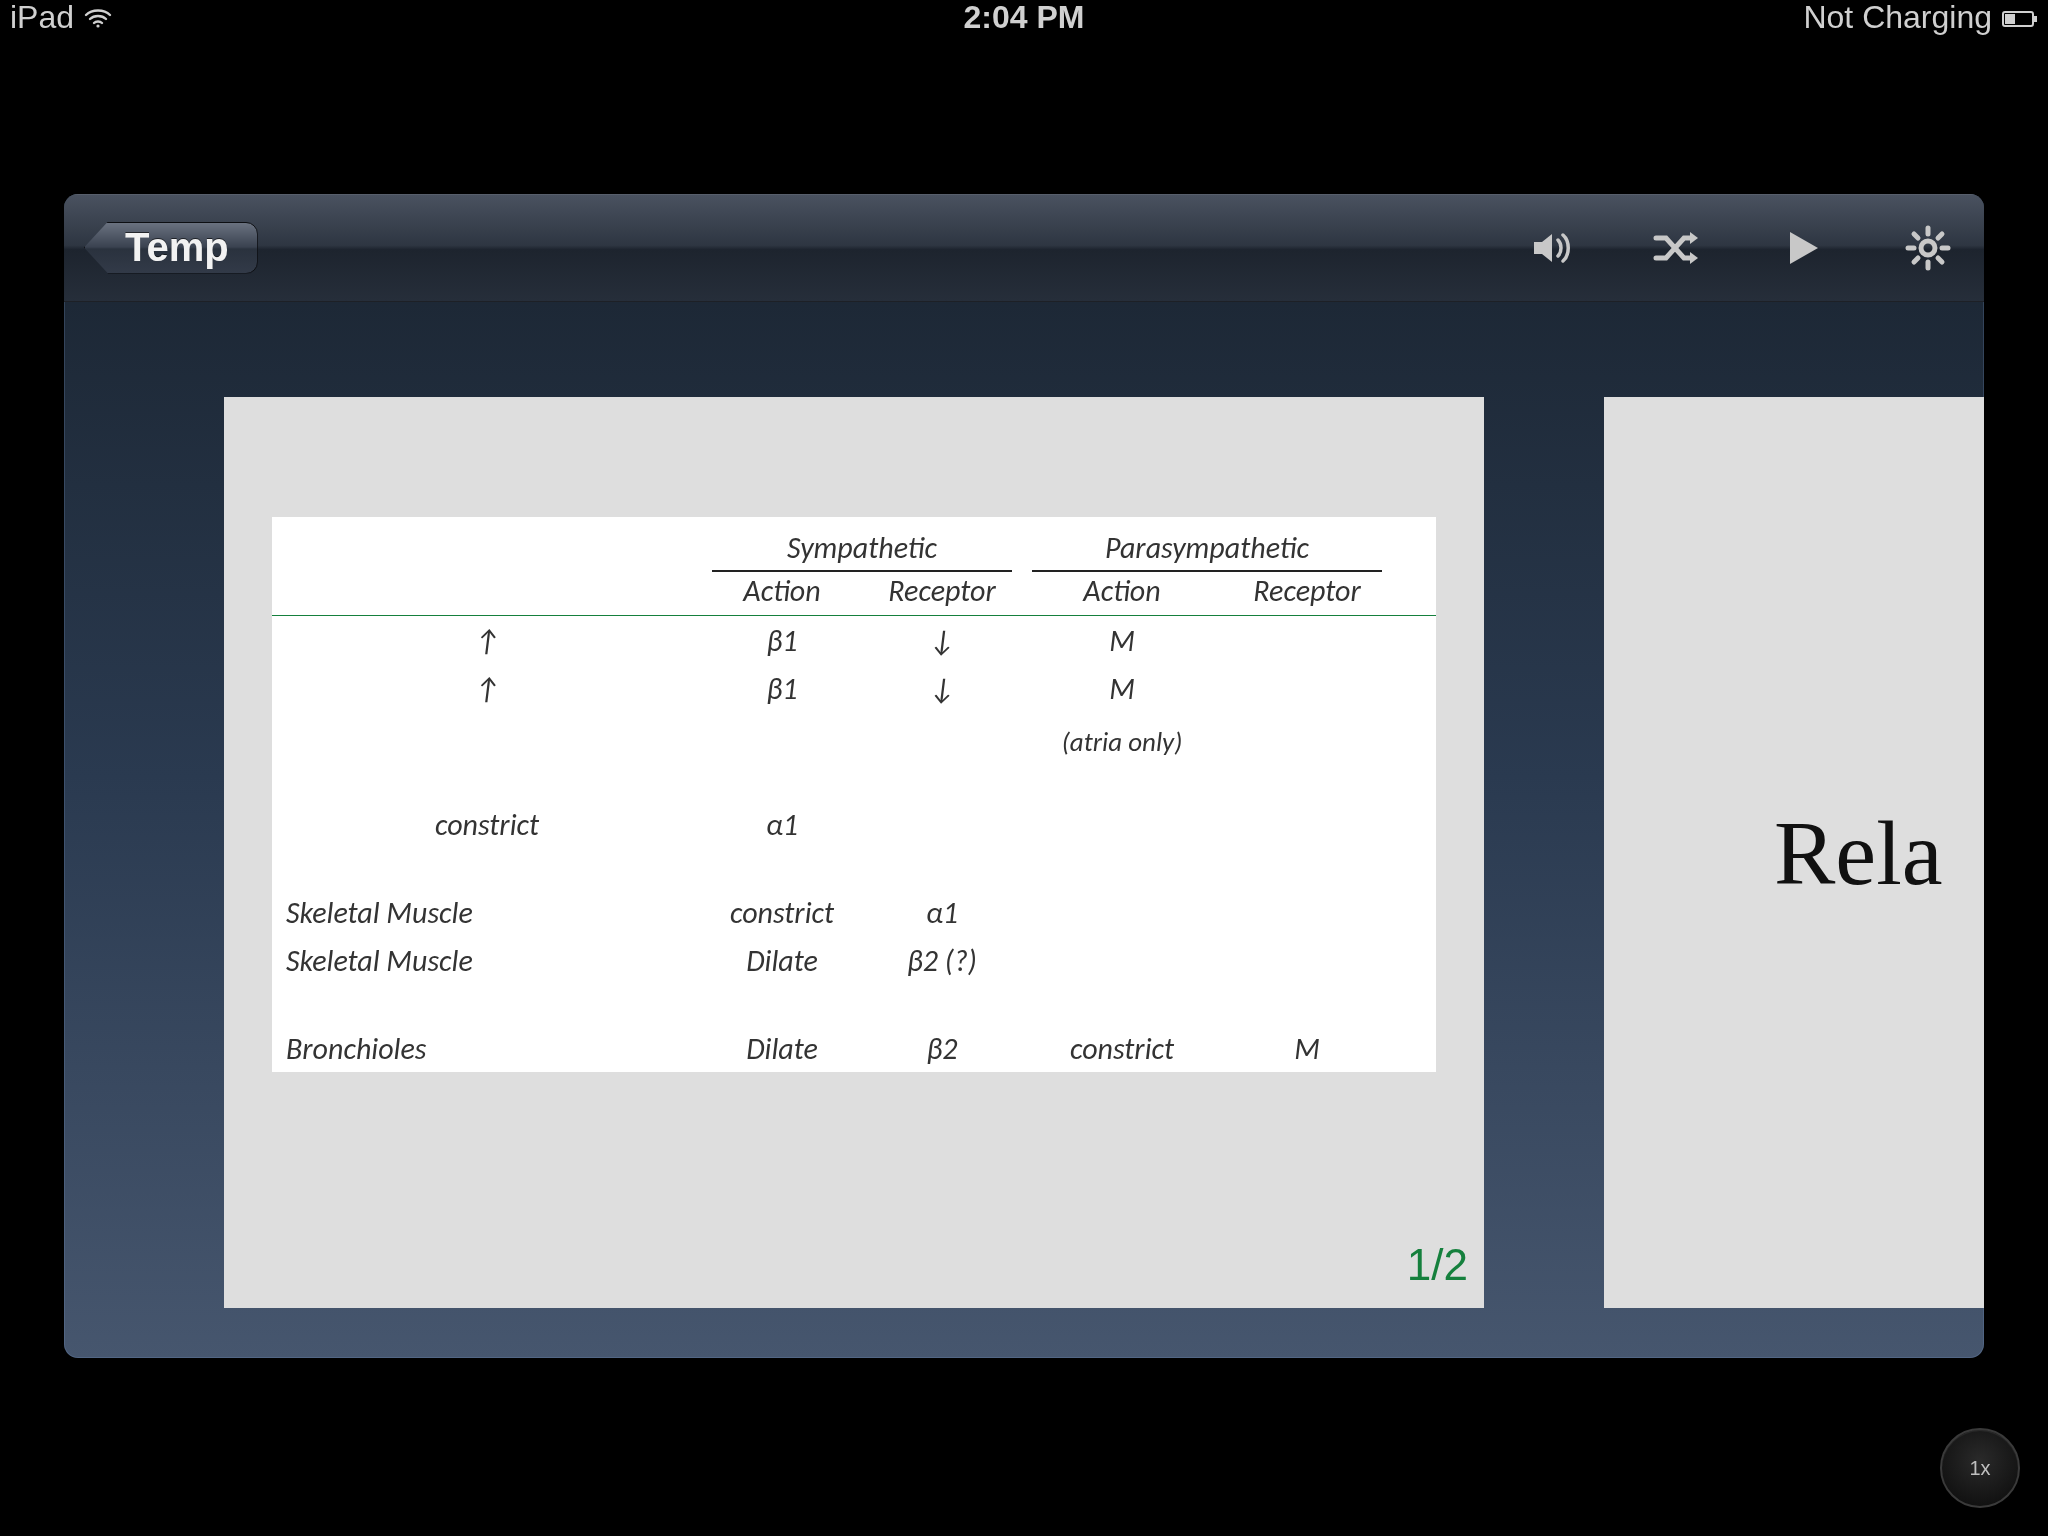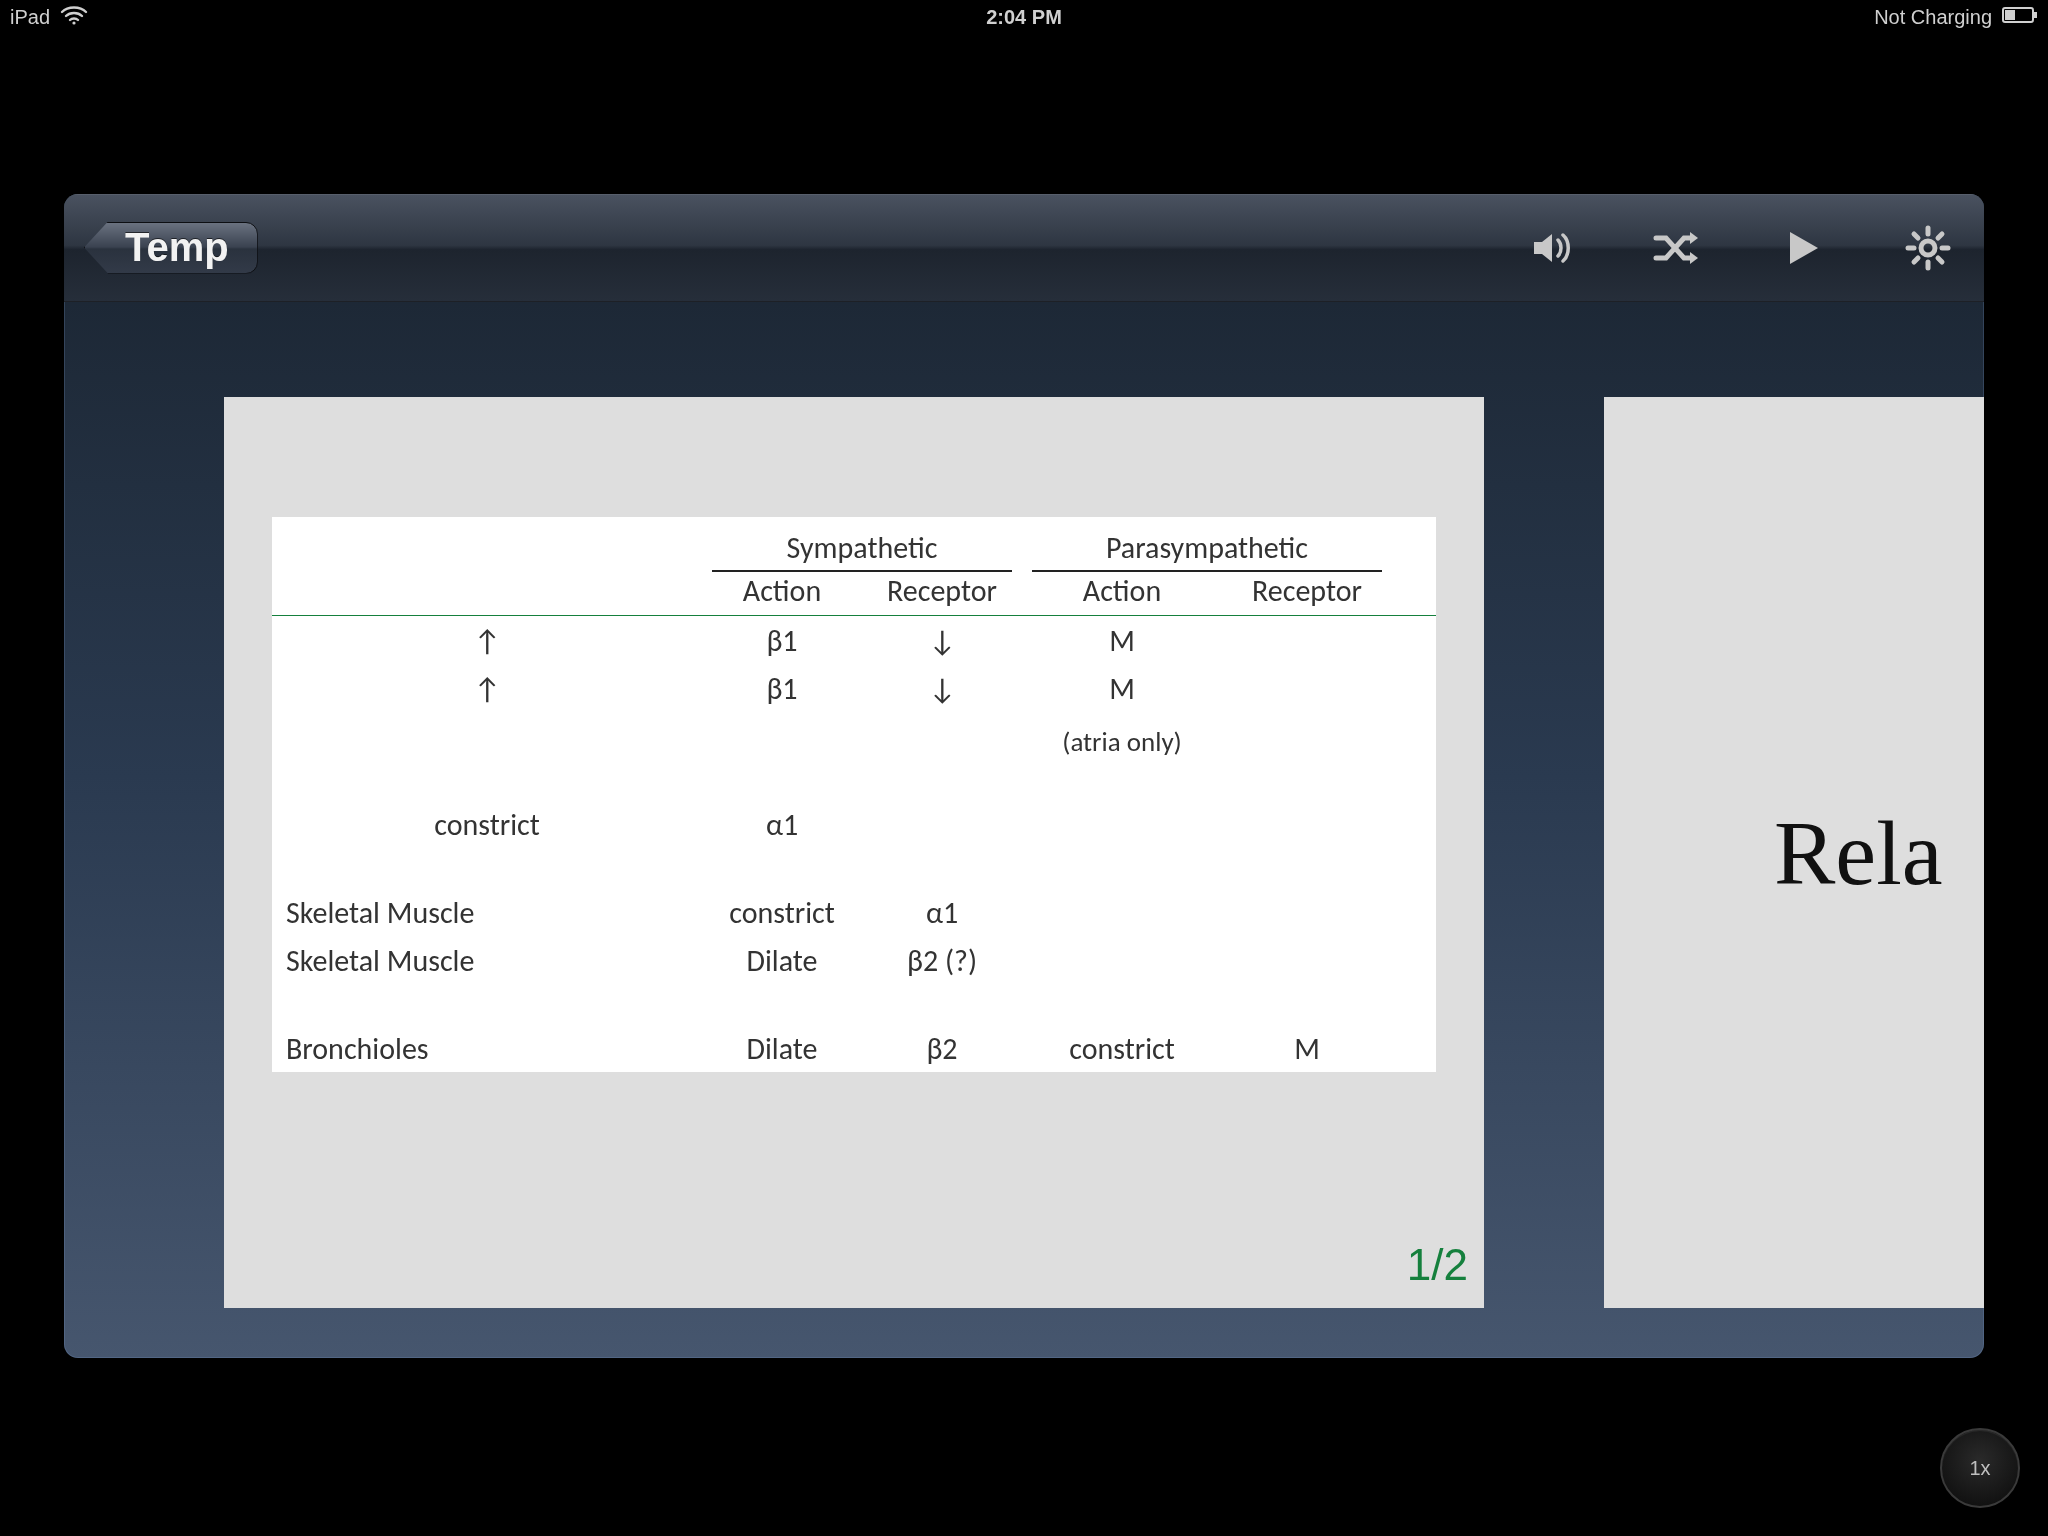--- a/index.html
+++ b/index.html
@@ -15,21 +15,21 @@
   
   .status-bar {
     position: absolute;
     top: 0; left: 0; right: 0;
     height: 34px;
     display: flex;
     align-items: center;
     justify-content: space-between;
     padding: 0 10px;
     color: #d0d0d0;
-    font-size: 20px;
+    font-size: 32px;
     font-weight: 400;
   }
   .status-left, .status-right {
     display: flex;
     align-items: center;
     gap: 10px;
   }
   .status-center {
     position: absolute;
     left: 50%;
@@ -135,20 +135,21 @@
   
   .phys-table {
     position: absolute;
     top: 120px;
     left: 48px;
     right: 48px;
     background: #fff;
     font-family: Calibri, "Segoe UI", Arial, sans-serif;
     color: #333;
     font-size: 30px;
+    font-style: italic;
   }
   .tbl-row {
     display: grid;
     grid-template-columns: 430px 160px 160px 200px 170px;
     align-items: center;
     min-height: 48px;
   }
   .tbl-header-top {
     display: grid;
     grid-template-columns: 430px 320px 370px;

